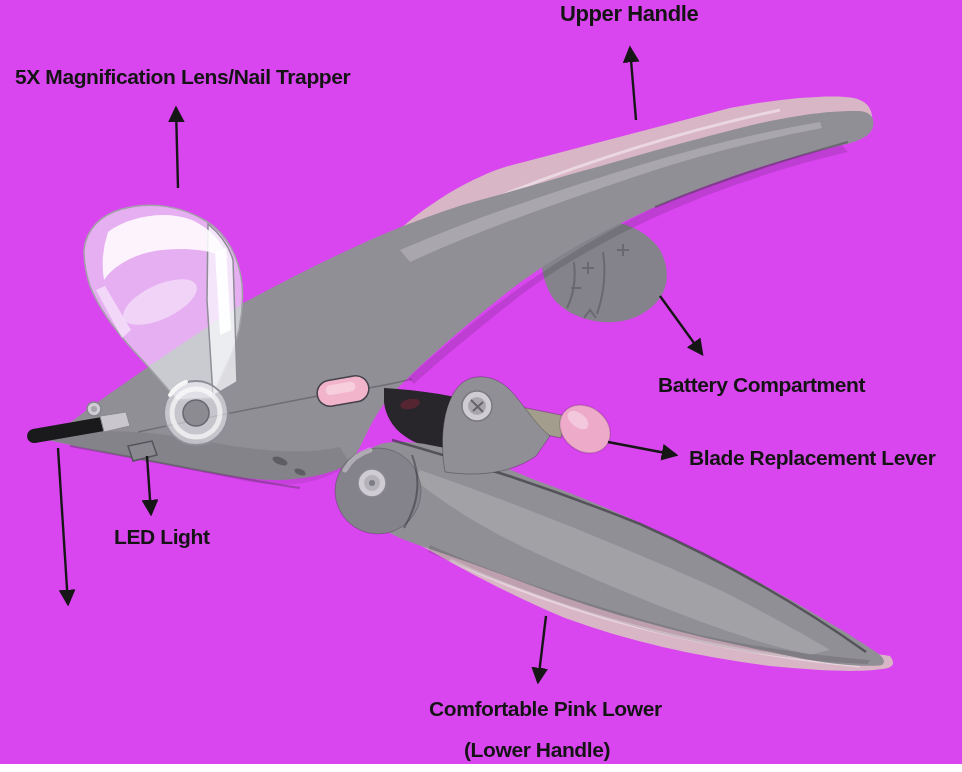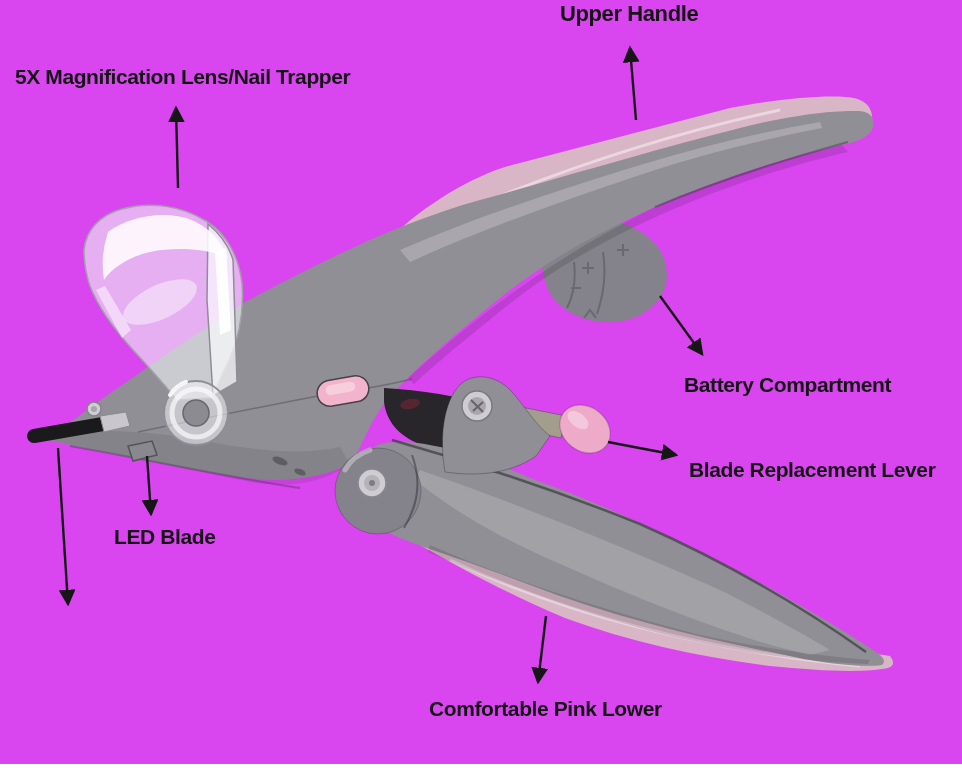--- a/index.html
+++ b/index.html
@@ -147,23 +147,24 @@
       <line x1="147" y1="456" x2="151" y2="514" marker-end="url(#ah)"></line>
       <line x1="58" y1="448" x2="68" y2="604" marker-end="url(#ah)"></line>
       <line x1="546" y1="616" x2="538" y2="682" marker-end="url(#ah)"></line>
     </g>
   </svg>
 
   <div class="label big" style="left:560px;top:2px;">Upper Handle</div>
 
   <div class="label" style="left:15px;top:65px;">5X Magnification Lens/Nail Trapper</div>
 
-  <div class="label" style="left:684px;top:373px;text-align:right;">Battery Compartment</div>
+  <div class="label" style="left:658px;top:373px;text-align:right;">Battery Compartment</div>
 
-  <div class="label" style="left:689px;top:446px;margin-top:12px;">Blade Replacement Lever</div>
+  <div class="label" style="left:689px;top:446px;">Blade Replacement Lever</div>
 
-  <div class="label" style="left:114px;top:525px;">LED Blade</div>
+  <div class="label" style="left:114px;top:525px;">LED Light</div>
 
 
   <div class="label" style="left:429px;top:697px;">Comfortable Pink Lower</div>
 
+  <div class="label" style="left:464px;top:738px;">(Lower Handle)</div>
 
 </div>
 
 </body></html>

